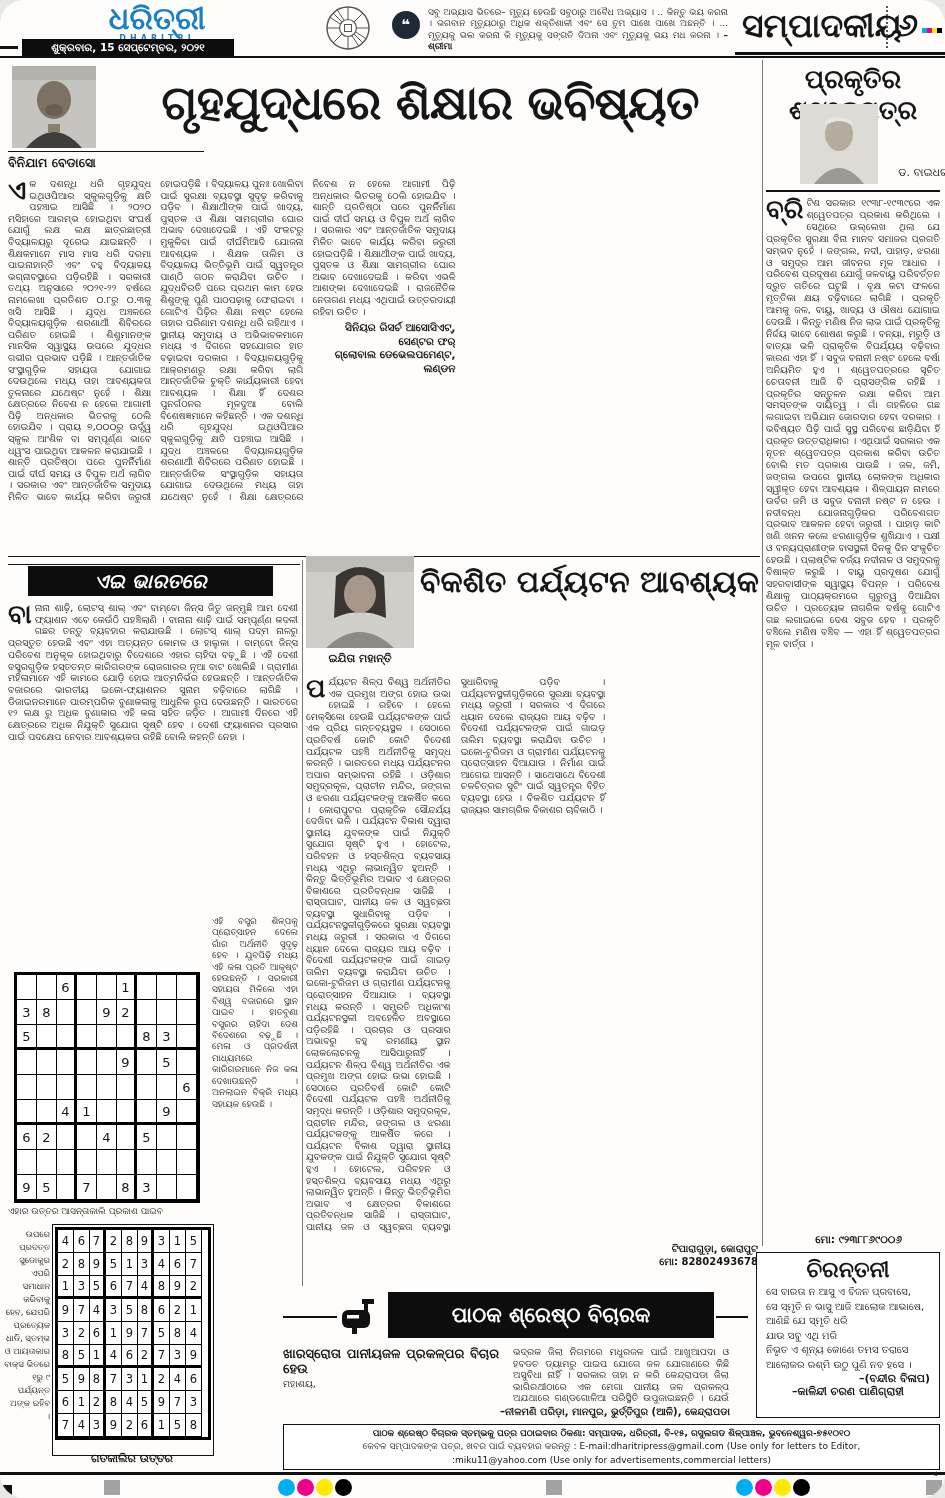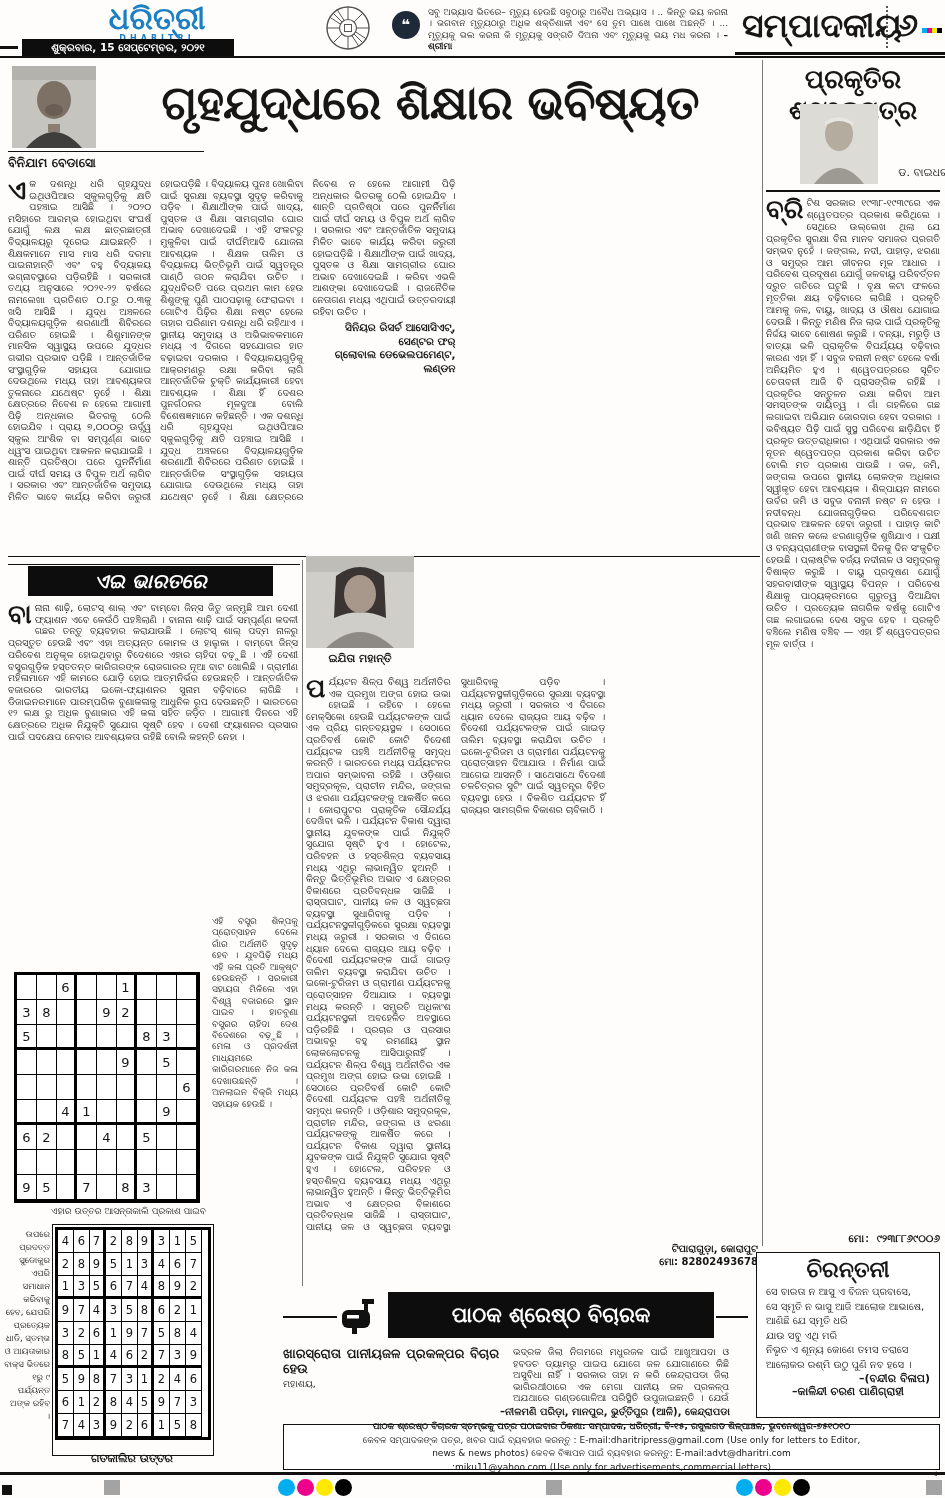--- a/index.html
+++ b/index.html
@@ -1,17 +1,17 @@
 <!DOCTYPE html>
 <html><head>
 <meta charset="utf-8">
 <style>
   html,body{margin:0;padding:0;background:#e8e8e4;}
   #page{position:relative;width:945px;height:1498px;background:#fffdfb;margin:0 auto;
-        font-family:"DejaVu Sans","Liberation Sans",sans-serif;color:#161616;overflow:hidden;}
+        font-family:"DejaVu Sans","Liberation Sans",sans-serif;color:#161616;overflow:hidden;border-radius:24px;}
   .abs{position:absolute;}
   .rule{background:#111;}
   .jtxt{text-align:justify;font-size:9.5px;line-height:11.6px;overflow:hidden;}
   .dropcap{float:left;font-size:26px;line-height:23px;font-weight:bold;padding:1px 3px 0 0;}
   .byline{font-weight:bold;font-size:12.5px;border-top:1.5px solid #111;padding-top:3px;}
   .attr{font-weight:bold;text-align:right;font-size:10.5px;line-height:13.5px;margin-top:4px;}
   .phone{font-weight:bold;text-align:right;font-size:10.5px;margin-top:5px;}
   .blackbox{background:#0d0d0d;color:#fff;font-weight:bold;display:flex;align-items:center;justify-content:center;}
   .photo{background:#cfcdc8;overflow:hidden;}
   .sgrid{display:grid;border:3px solid #000;background:#fff;box-sizing:content-box;}
@@ -101,40 +101,41 @@
       <path d="M25 22 Q39 12 53 22 L53 18 Q39 8 25 18 Z" fill="#e8e6e2"></path>
       <path d="M14 80 Q39 48 64 80 Z" fill="#9d9a94"></path>
     </svg>
   </div>
   <div class="abs" style="left:883px;top:166px;width:85px;font-weight:normal;font-size:11px;text-align:right;">ଡ. ବାଇଧର ସାହୁ</div>
   <div class="abs rule" style="left:766px;top:190px;width:174px;height:1.5px;"></div>
   <div class="abs jtxt" style="left:766px;top:197px;width:174px;height:1026px;font-size:9.5px;line-height:11.9px;">
     <span class="dropcap">ବ୍ରି</span>
     <span>ଟିଶ ସରକାର ୧୯୩୮-୧୯୩୯ରେ ଏକ ଶ୍ୱେତପତ୍ର ପ୍ରକାଶ କରିଥିଲେ । ସେଥିରେ ଉଲ୍ଲେଖ ଥିଲା ଯେ ପ୍ରକୃତିର ସୁରକ୍ଷା ବିନା ମାନବ ସମାଜର ପ୍ରଗତି ସମ୍ଭବ ନୁହେଁ । ଜଙ୍ଗଲ, ନଦୀ, ପାହାଡ଼, ଝରଣା ଓ ସମୁଦ୍ର ଆମ ଜୀବନର ମୂଳ ଆଧାର । ପରିବେଶ ପ୍ରଦୂଷଣ ଯୋଗୁଁ ଜଳବାୟୁ ପରିବର୍ତ୍ତନ ଦ୍ରୁତ ଗତିରେ ଘଟୁଛି । ବୃକ୍ଷ କଟା ଫଳରେ ମୃତ୍ତିକା କ୍ଷୟ ବଢ଼ିବାରେ ଲାଗିଛି । ପ୍ରକୃତି ଆମକୁ ଜଳ, ବାୟୁ, ଖାଦ୍ୟ ଓ ଔଷଧ ଯୋଗାଇ ଦେଉଛି । କିନ୍ତୁ ମଣିଷ ନିଜ ଲାଭ ପାଇଁ ପ୍ରକୃତିକୁ ନିର୍ଦ୍ଦୟ ଭାବେ ଶୋଷଣ କରୁଛି । ବନ୍ୟା, ମରୁଡ଼ି ଓ ବାତ୍ୟା ଭଳି ପ୍ରାକୃତିକ ବିପର୍ଯ୍ୟୟ ବଢ଼ିବାର କାରଣ ଏହା ହିଁ । ସବୁଜ ବନାନୀ ନଷ୍ଟ ହେଲେ ବର୍ଷା ଅନିୟମିତ ହୁଏ । ଶ୍ୱେତପତ୍ରରେ ସୂଚିତ ଚେତାବନୀ ଆଜି ବି ପ୍ରାସଙ୍ଗିକ ରହିଛି । ପ୍ରକୃତିର ସନ୍ତୁଳନ ରକ୍ଷା କରିବା ଆମ ସମସ୍ତଙ୍କ ଦାୟିତ୍ୱ । ଗାଁ ଗହଳିରେ ଗଛ ଲଗାଇବା ଅଭିଯାନ ଜୋରଦାର ହେବା ଦରକାର । ଭବିଷ୍ୟତ ପିଢ଼ି ପାଇଁ ସୁସ୍ଥ ପରିବେଶ ଛାଡ଼ିଯିବା ହିଁ ପ୍ରକୃତ ଉତ୍ତରାଧିକାର । ଏଥିପାଇଁ ସରକାର ଏକ ନୂତନ ଶ୍ୱେତପତ୍ର ପ୍ରକାଶ କରିବା ଉଚିତ ବୋଲି ମତ ପ୍ରକାଶ ପାଉଛି । ଜଳ, ଜମି, ଜଙ୍ଗଲ ଉପରେ ସ୍ଥାନୀୟ ଲୋକଙ୍କ ଅଧିକାର ସ୍ୱୀକୃତ ହେବା ଆବଶ୍ୟକ । ଶିଳ୍ପାୟନ ନାମରେ ଉର୍ବର ଜମି ଓ ସବୁଜ ବନାନୀ ନଷ୍ଟ ନ ହେଉ । ନଦୀବନ୍ଧ ଯୋଜନାଗୁଡ଼ିକର ପରିବେଶଗତ ପ୍ରଭାବ ଆକଳନ ହେବା ଜରୁରୀ । ପାହାଡ଼ କାଟି ଖଣି ଖନନ କଲେ ଝରଣାଗୁଡ଼ିକ ଶୁଖିଯାଏ । ପକ୍ଷୀ ଓ ବନ୍ୟପ୍ରାଣୀଙ୍କ ବାସସ୍ଥଳୀ ଦିନକୁ ଦିନ ସଂକୁଚିତ ହେଉଛି । ପ୍ଲାଷ୍ଟିକ ବର୍ଜ୍ୟ ନଦୀନାଳ ଓ ସମୁଦ୍ରକୁ ବିଷାକ୍ତ କରୁଛି । ବାୟୁ ପ୍ରଦୂଷଣ ଯୋଗୁଁ ସହରବାସୀଙ୍କ ସ୍ୱାସ୍ଥ୍ୟ ବିପନ୍ନ । ପରିବେଶ ଶିକ୍ଷାକୁ ପାଠ୍ୟକ୍ରମରେ ଗୁରୁତ୍ୱ ଦିଆଯିବା ଉଚିତ । ପ୍ରତ୍ୟେକ ନାଗରିକ ବର୍ଷକୁ ଗୋଟିଏ ଗଛ ଲଗାଇଲେ ଦେଶ ସବୁଜ ହେବ । ପ୍ରକୃତି ବଞ୍ଚିଲେ ମଣିଷ ବଞ୍ଚିବ — ଏହା ହିଁ ଶ୍ୱେତପତ୍ରର ମୂଳ ବାର୍ତ୍ତା ।</span>
   </div>
-  <div class="abs phone" style="left:790px;top:1228px;width:150px;font-family:Liberation Mono, monospace;">ମୋ: ୯୨୩୮୮୬୯୦୦୬</div>
+  <div class="abs phone" style="left:752px;top:1228px;width:150px;">ମୋ: ୯୨୩୮୮୬୯୦୦୬</div>
 
   <div class="abs rule" style="left:8px;top:564px;width:292px;height:1px;"></div>
   <div class="abs blackbox" style="left:28px;top:566px;width:245px;height:30px;font-size:20px;font-style:italic;">ଏଇ ଭାରତରେ</div>
   <div class="abs jtxt" style="left:8px;top:602px;width:290px;height:306px;font-size:9.5px;line-height:11.7px;">
     <span class="dropcap">ବା</span>
     <span>ନାନା ଶାଢ଼ି, ଲୋଟସ୍ ଶାଲ୍ ଏବଂ ବାମ୍ବୋ ଜିନ୍ସ ଜିତୁ ଜନ୍ମୁଛି ଆମ ଦେଶୀ ଫ୍ୟାଶନ ଏବେ କେଉଁଠି ପହଞ୍ଚିଲାଣି । ବାନାନା ଶାଢ଼ି ପାଇଁ ସମ୍ପୂର୍ଣ୍ଣ କଦଳୀ ଗଛର ତନ୍ତୁ ବ୍ୟବହାର କରାଯାଉଛି । ଲୋଟସ୍ ଶାଲ୍ ପଦ୍ମ ନାଳରୁ ପ୍ରସ୍ତୁତ ହେଉଛି ଏବଂ ଏହା ଅତ୍ୟନ୍ତ କୋମଳ ଓ ହାଲୁକା । ବାମ୍ବୋ ଜିନ୍ସ ପରିବେଶ ଅନୁକୂଳ ହୋଇଥିବାରୁ ବିଦେଶରେ ଏହାର ଚାହିଦା ବଢ଼ୁଛି । ଏହି ଦେଶୀ ବସ୍ତ୍ରଗୁଡ଼ିକ ହସ୍ତତନ୍ତ କାରିଗରଙ୍କ ରୋଜଗାରର ନୂଆ ବାଟ ଖୋଲିଛି । ଗ୍ରାମୀଣ ମହିଳାମାନେ ଏହି କାମରେ ଯୋଡ଼ି ହୋଇ ଆତ୍ମନିର୍ଭର ହେଉଛନ୍ତି । ଆନ୍ତର୍ଜାତିକ ବଜାରରେ ଭାରତୀୟ ଇକୋ-ଫ୍ୟାଶନର ସୁନାମ ବଢ଼ିବାରେ ଲାଗିଛି । ଡିଜାଇନରମାନେ ପାରମ୍ପରିକ ବୁଣାକଳାକୁ ଆଧୁନିକ ରୂପ ଦେଉଛନ୍ତି । ଭାରତରେ ୧୨ ଲକ୍ଷ ରୁ ଅଧିକ ବୁଣାକାର ଏହି କଳା ସହିତ ଜଡ଼ିତ । ଆଗାମୀ ଦିନରେ ଏହି କ୍ଷେତ୍ରରେ ଅଧିକ ନିଯୁକ୍ତି ସୁଯୋଗ ସୃଷ୍ଟି ହେବ । ଦେଶୀ ଫ୍ୟାଶନର ପ୍ରସାର ପାଇଁ ପଦକ୍ଷେପ ନେବାର ଆବଶ୍ୟକତା ରହିଛି ବୋଲି କହନ୍ତି ନେହା ।</span>
   </div>
   <div class="abs jtxt" style="left:212px;top:916px;width:86px;height:548px;font-size:9px;line-height:11.4px;">ଏହି ବସ୍ତ୍ର ଶିଳ୍ପକୁ ପ୍ରୋତ୍ସାହନ ଦେଲେ ଗାଁର ଅର୍ଥନୀତି ସୁଦୃଢ଼ ହେବ । ଯୁବପିଢ଼ି ମଧ୍ୟ ଏହି କଳା ପ୍ରତି ଆକୃଷ୍ଟ ହେଉଛନ୍ତି । ସରକାରୀ ସହାୟତା ମିଳିଲେ ଏହା ବିଶ୍ୱ ବଜାରରେ ସ୍ଥାନ ପାଇବ । ହାତବୁଣା ବସ୍ତ୍ରର ଚାହିଦା ଦେଶ ବିଦେଶରେ ବଢ଼ୁଛି । ମେଳା ଓ ପ୍ରଦର୍ଶନୀ ମାଧ୍ୟମରେ କାରିଗରମାନେ ନିଜ କଳା ଦେଖାଉଛନ୍ତି । ଅନଲାଇନ ବିକ୍ରି ମଧ୍ୟ ସହାୟକ ହେଉଛି ।</div>
 
   <div class="abs rule" style="left:302px;top:560px;width:1px;height:726px;background:#777;"></div>
   <div class="abs photo" style="left:306px;top:556px;width:108px;height:92px;">
     <svg width="108" height="92" viewBox="0 0 108 92">
       <rect width="108" height="92" fill="#d0cec9"></rect>
       <rect width="108" height="16" fill="#bfbdb8"></rect>
       <path d="M30 20 Q54 2 78 20 L80 62 Q54 50 28 62 Z" fill="#3a3532"></path>
       <ellipse cx="54" cy="38" rx="16" ry="19" fill="#a8988c"></ellipse>
       <path d="M20 92 Q54 60 88 92 Z" fill="#8d8a85"></path>
     </svg>
   </div>
+  <div class="abs" style="left:420px;top:564px;width:340px;font-size:30px;font-weight:bold;white-space:nowrap;">ବିକଶିତ ପର୍ଯ୍ୟଟନ ଆବଶ୍ୟକ</div>
   <div class="abs" style="left:306px;top:652px;width:108px;text-align:center;font-weight:bold;font-size:11px;">ଇଯିତା ମହାନ୍ତି</div>
   <div class="abs jtxt" style="left:306px;top:676px;width:454px;height:562px;column-count:3;column-gap:10px;column-fill:auto;">
     <span class="dropcap">ପ</span>
     <span>ର୍ଯ୍ୟଟନ ଶିଳ୍ପ ବିଶ୍ୱ ଅର୍ଥନୀତିର ଏକ ପ୍ରମୁଖ ଅଙ୍ଗ ହୋଇ ଉଭା ହୋଇଛି । ରହିବେ । ହେଲେ ମେକ୍ସିକୋ ହେଉଛି ପର୍ଯ୍ୟଟକଙ୍କ ପାଇଁ ଏକ ପ୍ରିୟ ଗନ୍ତବ୍ୟସ୍ଥଳ । ସେଠାରେ ପ୍ରତିବର୍ଷ କୋଟି କୋଟି ବିଦେଶୀ ପର୍ଯ୍ୟଟକ ପହଞ୍ଚି ଅର୍ଥନୀତିକୁ ସମୃଦ୍ଧ କରନ୍ତି । ଭାରତରେ ମଧ୍ୟ ପର୍ଯ୍ୟଟନର ଅପାର ସମ୍ଭାବନା ରହିଛି । ଓଡ଼ିଶାର ସମୁଦ୍ରକୂଳ, ପ୍ରାଚୀନ ମନ୍ଦିର, ଜଙ୍ଗଲ ଓ ଝରଣା ପର୍ଯ୍ୟଟକଙ୍କୁ ଆକର୍ଷିତ କରେ । କୋରାପୁଟର ପ୍ରାକୃତିକ ସୌନ୍ଦର୍ଯ୍ୟ ଦେଖିବା ଭଳି । ପର୍ଯ୍ୟଟନ ବିକାଶ ଦ୍ୱାରା ସ୍ଥାନୀୟ ଯୁବକଙ୍କ ପାଇଁ ନିଯୁକ୍ତି ସୁଯୋଗ ସୃଷ୍ଟି ହୁଏ । ହୋଟେଲ, ପରିବହନ ଓ ହସ୍ତଶିଳ୍ପ ବ୍ୟବସାୟ ମଧ୍ୟ ଏଥିରୁ ଲାଭାନ୍ୱିତ ହୁଅନ୍ତି । କିନ୍ତୁ ଭିତ୍ତିଭୂମିର ଅଭାବ ଏ କ୍ଷେତ୍ରର ବିକାଶରେ ପ୍ରତିବନ୍ଧକ ସାଜିଛି । ରାସ୍ତାଘାଟ, ପାନୀୟ ଜଳ ଓ ସ୍ୱଚ୍ଛତା ବ୍ୟବସ୍ଥା ସୁଧାରିବାକୁ ପଡ଼ିବ । ପର୍ଯ୍ୟଟନସ୍ଥଳୀଗୁଡ଼ିକରେ ସୁରକ୍ଷା ବ୍ୟବସ୍ଥା ମଧ୍ୟ ଜରୁରୀ । ସରକାର ଏ ଦିଗରେ ଧ୍ୟାନ ଦେଲେ ରାଜ୍ୟର ଆୟ ବଢ଼ିବ । ବିଦେଶୀ ପର୍ଯ୍ୟଟକଙ୍କ ପାଇଁ ଗାଇଡ଼ ତାଲିମ ବ୍ୟବସ୍ଥା କରାଯିବା ଉଚିତ । ଇକୋ-ଟୁରିଜମ ଓ ଗ୍ରାମୀଣ ପର୍ଯ୍ୟଟନକୁ ପ୍ରୋତ୍ସାହନ ଦିଆଯାଉ । ବ୍ୟବସ୍ଥା ମଧ୍ୟ କରନ୍ତି । ସମ୍ପ୍ରତି ଅଧିକାଂଶ ପର୍ଯ୍ୟଟନସ୍ଥଳୀ ଅବହେଳିତ ଅବସ୍ଥାରେ ପଡ଼ିରହିଛି । ପ୍ରଚାର ଓ ପ୍ରସାର ଅଭାବରୁ ବହୁ ରମଣୀୟ ସ୍ଥାନ ଲୋକଲୋଚନକୁ ଆସିପାରୁନାହିଁ । ପର୍ଯ୍ୟଟନ ଶିଳ୍ପ ବିଶ୍ୱ ଅର୍ଥନୀତିର ଏକ ପ୍ରମୁଖ ଅଙ୍ଗ ହୋଇ ଉଭା ହୋଇଛି । ସେଠାରେ ପ୍ରତିବର୍ଷ କୋଟି କୋଟି ବିଦେଶୀ ପର୍ଯ୍ୟଟକ ପହଞ୍ଚି ଅର୍ଥନୀତିକୁ ସମୃଦ୍ଧ କରନ୍ତି । ଓଡ଼ିଶାର ସମୁଦ୍ରକୂଳ, ପ୍ରାଚୀନ ମନ୍ଦିର, ଜଙ୍ଗଲ ଓ ଝରଣା ପର୍ଯ୍ୟଟକଙ୍କୁ ଆକର୍ଷିତ କରେ । ପର୍ଯ୍ୟଟନ ବିକାଶ ଦ୍ୱାରା ସ୍ଥାନୀୟ ଯୁବକଙ୍କ ପାଇଁ ନିଯୁକ୍ତି ସୁଯୋଗ ସୃଷ୍ଟି ହୁଏ । ହୋଟେଲ, ପରିବହନ ଓ ହସ୍ତଶିଳ୍ପ ବ୍ୟବସାୟ ମଧ୍ୟ ଏଥିରୁ ଲାଭାନ୍ୱିତ ହୁଅନ୍ତି । କିନ୍ତୁ ଭିତ୍ତିଭୂମିର ଅଭାବ ଏ କ୍ଷେତ୍ରର ବିକାଶରେ ପ୍ରତିବନ୍ଧକ ସାଜିଛି । ରାସ୍ତାଘାଟ, ପାନୀୟ ଜଳ ଓ ସ୍ୱଚ୍ଛତା ବ୍ୟବସ୍ଥା ସୁଧାରିବାକୁ ପଡ଼ିବ । ପର୍ଯ୍ୟଟନସ୍ଥଳୀଗୁଡ଼ିକରେ ସୁରକ୍ଷା ବ୍ୟବସ୍ଥା ମଧ୍ୟ ଜରୁରୀ । ସରକାର ଏ ଦିଗରେ ଧ୍ୟାନ ଦେଲେ ରାଜ୍ୟର ଆୟ ବଢ଼ିବ । ବିଦେଶୀ ପର୍ଯ୍ୟଟକଙ୍କ ପାଇଁ ଗାଇଡ଼ ତାଲିମ ବ୍ୟବସ୍ଥା କରାଯିବା ଉଚିତ । ଇକୋ-ଟୁରିଜମ ଓ ଗ୍ରାମୀଣ ପର୍ଯ୍ୟଟନକୁ ପ୍ରୋତ୍ସାହନ ଦିଆଯାଉ । ନିର୍ମାଣ ପାଇଁ ଆଗେଇ ଆସନ୍ତି । ସାଥେସାଥେ ବିଦେଶୀ ଚଳଚିତ୍ରର ସୁଟିଂ ପାଇଁ ସ୍ୱତନ୍ତ୍ର ବିହିତ ବ୍ୟବସ୍ଥା ହେଉ । ବିକଶିତ ପର୍ଯ୍ୟଟନ ହିଁ ରାଜ୍ୟର ସାମଗ୍ରିକ ବିକାଶର ଚାବିକାଠି ।</span>
   </div>
   <div class="abs" style="left:600px;top:1242px;width:158px;text-align:right;font-weight:bold;font-size:10px;line-height:13px;">
     <div>ଟିପାରାଗୁଡ଼ା, କୋରାପୁଟ</div>
     <div>ମୋ: 82802493678</div>
   </div>
 
@@ -214,21 +215,21 @@
       <div class="cell" style="font-size: 13px;">9</div>
       <div class="cell" style="font-size: 13px;">5</div>
       <div class="cell br" style="font-size: 13px;"></div>
       <div class="cell" style="font-size: 13px;">7</div>
       <div class="cell" style="font-size: 13px;"></div>
       <div class="cell br" style="font-size: 13px;">8</div>
       <div class="cell" style="font-size: 13px;">3</div>
       <div class="cell" style="font-size: 13px;"></div>
       <div class="cell" style="font-size: 13px;"></div>
     </div>
-  <div class="abs" style="left:8px;top:1206px;width:198px;text-align:right;font-size:9px;">ଏହାର ଉତ୍ତର ଆସନ୍ତାକାଲି ପ୍ରକାଶ ପାଇବ</div>
+  <div class="abs" style="left:8px;top:1206px;width:198px;text-align:left;font-size:9px;">ଏହାର ଉତ୍ତର ଆସନ୍ତାକାଲି ପ୍ରକାଶ ପାଇବ</div>
   <div class="abs" style="left:4px;top:1228px;width:46px;height:218px;font-size:8.5px;line-height:13px;text-align:right;">ଉପରେ ପ୍ରଦତ୍ତ ସୁଡୋକୁର ଏପରି ସମାଧାନ କରିବାକୁ ହେବ, ଯେପରି ପ୍ରତ୍ୟେକ ଧାଡି, ସ୍ତମ୍ଭ ଓ ଆୟତାକାର ବାକ୍ସ ଭିତରେ ୧ରୁ ୯ ପର୍ଯ୍ୟନ୍ତ ଅଙ୍କ ରହିବ ।</div>
   <div class="abs" style="left:52px;top:1224px;width:156px;height:226px;border:1.5px solid #111;padding:2px;">
     <div id="solution-grid" class="sgrid" style="grid-template-columns:repeat(9,16px);grid-template-rows:repeat(9,23px);">
         <div class="cell" style="font-size: 11.5px;">4</div>
         <div class="cell" style="font-size: 11.5px;">6</div>
         <div class="cell br" style="font-size: 11.5px;">7</div>
         <div class="cell" style="font-size: 11.5px;">2</div>
         <div class="cell" style="font-size: 11.5px;">8</div>
         <div class="cell br" style="font-size: 11.5px;">9</div>
         <div class="cell" style="font-size: 11.5px;">3</div>
@@ -324,21 +325,20 @@
   <div class="abs jtxt" style="left:283px;top:1346px;width:446px;height:58px;column-count:2;column-gap:14px;column-fill:auto;font-size:9.5px;line-height:11.5px;">
     <div style="font-weight:bold;font-size:13px;line-height:15px;margin-bottom:2px;">ଖାରସ୍ରୋତା ପାନୀୟଜଳ ପ୍ରକଳ୍ପର ବିଚାର ହେଉ</div>
     <div style="margin-bottom:2px;">ମହାଶୟ,</div>
     <span>ଭଦ୍ରକ ଜିଲା ନିଗମରେ ମଧୁରଜଳ ପାଇଁ ଆଖୁଆପଦା ଓ ହବଡଚ ଡ୍ୟାମରୁ ପାଇପ ଯୋଗେ ଜଳ ଯୋଗାଣରେ କିଛି ଅସୁବିଧା ନାହିଁ । ସରକାର ତାହା ନ କରି କେନ୍ଦ୍ରାପଡା ଜିଲା ଭାଗିରଥୀଠାରେ ଏକ ମେଗା ପାନୀୟ ଜଳ ପ୍ରକଳ୍ପ ଅଯଥାରେ ଗଣ୍ଡଗୋଳିଆ ପରିସ୍ଥିତି ଉପୁଜାଇଛନ୍ତି । ଯେଉଁ ପାଞ୍ଚ ପ୍ରତିଶତ ଜଳ ଖାରସ୍ରୋତା ଯିବ ବୋଲି କୁହାଯାଉଛି ସେଠାରେ ମଧ୍ୟ ଜୀବନରେଖା କୁହାଯାଉଥିବା ଖାରସ୍ରୋତା ନଦୀ ବ୍ୟାପକ କ୍ଷତିଗ୍ରସ୍ତ ହେବ । ସମୁଦ୍ରରୁ ଲୁଣି ଉଠି ଆସିବ । ଫସଲ ନଷ୍ଟ ହେବ । ଭିତରକନିକାର ଜୈବ ବିବିଧତା ଗଭୀର ବାଧାପ୍ରାପ୍ତ ହେବ । ଖାରସ୍ରୋତା ଏକ ମୃତ ନଦୀରେ ପରିଣତ ହେବ । ସରକାର ଏସବୁ ବିଷୟକୁ ବିଚାରକୁ ନେଇ ପର୍ଯ୍ୟାଲୋଚନା ଓ ବିଚାରବିମର୍ଷ କରି ମେଗା ପାନୀୟଜଳ ପ୍ରକଳ୍ପରୁ କ୍ଷାନ୍ତ ରହନ୍ତୁ ।</span>
   </div>
   <div class="abs" style="left:440px;top:1406px;width:290px;text-align:right;font-weight:bold;font-size:10px;">–ନୀଳମଣି ପରିଡ଼ା, ମାନପୁର, ଭୁର୍ତ୍ତିପୁର (ଆଳି), କେନ୍ଦ୍ରାପଡା</div>
 
   <div class="abs" style="left:283px;top:1424px;width:655px;height:44px;border:1.5px solid #111;background:#fff;display:flex;flex-direction:column;justify-content:center;">
     <div class="clines" style="font-weight:bold;">ପାଠକ ଶ୍ରେଷ୍ଠ ବିଚାରକ ସ୍ତମ୍ଭକୁ ପତ୍ର ପଠାଇବାର ଠିକଣା: ସମ୍ପାଦକ, ଧରିତ୍ରୀ, ବି-୧୫, ରସୁଲଗଡ ଶିଳ୍ପାଞ୍ଚଳ, ଭୁବନେଶ୍ୱର-୭୫୧୦୧୦</div>
     <div class="clines">କେବଳ ସମ୍ପାଦକଙ୍କ ପତ୍ର, ଖବର ପାଇଁ ବ୍ୟବହାର କରନ୍ତୁ : E-mail:dharitripress@gmail.com (Use only for letters to Editor,</div>
-    <div class="clines">news &amp; news photos) କେବଳ ବିଜ୍ଞାପନ ପାଇଁ ବ୍ୟବହାର କରନ୍ତୁ: E-mail:advt@dharitri.com</div>
     <div class="clines">:miku11@yahoo.com (Use only for advertisements,commercial letters)</div>
   </div>
 
   <div class="abs" style="left:756px;top:1252px;width:184px;height:166px;border:1.5px solid #111;padding:4px 9px;box-sizing:border-box;background:#fff;">
     <div style="text-align:center;font-size:22px;font-weight:bold;margin-bottom:3px;">ଚିରନ୍ତନୀ</div>
     <div class="poem">ସେ ବାରତା ନ ଆସୁ ଏ ବିଜନ ପ୍ରବାସେ,</div>
     <div class="poem">ସେ ସ୍ମୃତି ନ ଭାସୁ ଆଜି ଆଲୋକ ଆଭାଷେ,</div>
     <div class="poem">ଆଣିଛି ଯେ ସ୍ମୃତି ଧରି</div>
     <div class="poem">ଯାଉ ସବୁ ଏଥି ମରି</div>
     <div class="poem">ନିଭୃତ ଏ ଶୂନ୍ୟ କୋଣେ ତମସ ତରାସେ</div>

